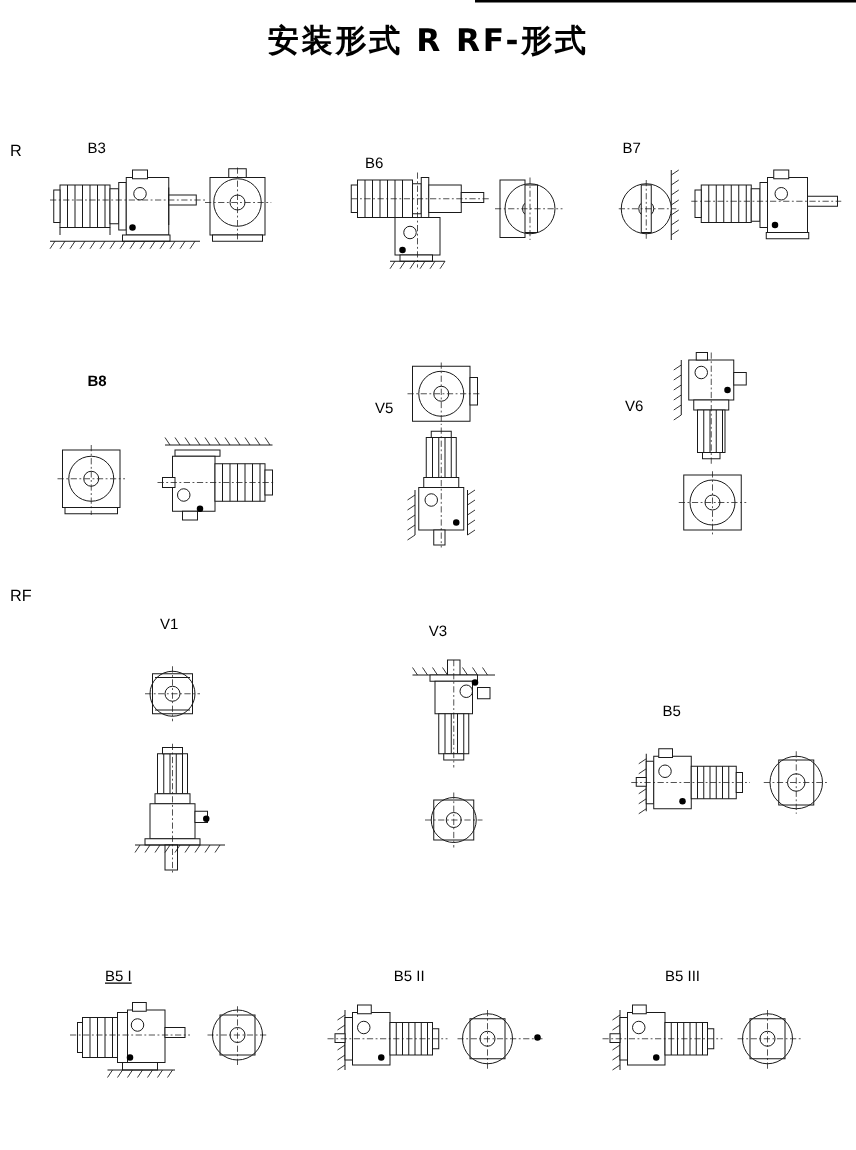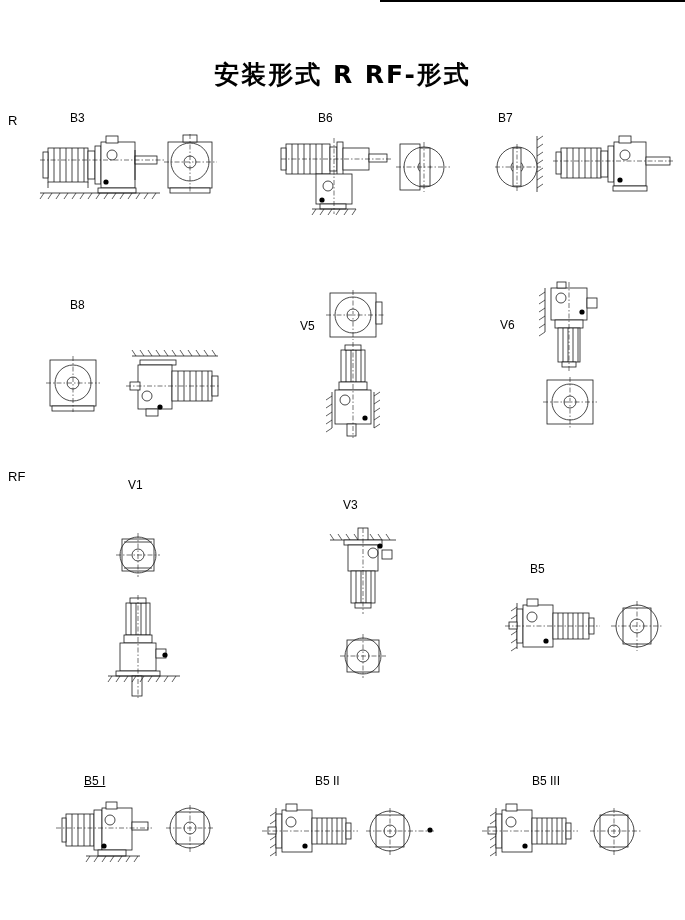--- a/index.html
+++ b/index.html
@@ -26,21 +26,20 @@
   .page-title {
     position: absolute;
     top: 16px;
     left: 0;
     width: 685px;
     text-align: center;
     font-size: 25px;
     font-weight: bold;
     letter-spacing: 2px;
     font-family: "DejaVu Sans", sans-serif;
-    margin-top: 42px;
   }
   .series-label {
     position: absolute;
     font-size: 13px;
     font-family: "Liberation Sans", sans-serif;
   }
   .fig {
     position: absolute;
   }
   .fig-label {
@@ -120,21 +119,21 @@
     <circle cx="150" cy="32" r="19" class="fillw"></circle>
     <circle cx="150" cy="32" r="6"></circle>
     <rect x="130" y="58" width="40" height="5" class="fillw"></rect>
     <rect x="143" y="5" width="14" height="7" class="fillw"></rect>
   </g>
   <line x1="150" y1="4" x2="150" y2="62" class="dash"></line>
   <line x1="124" y1="32" x2="177" y2="32" class="dash"></line>
 </svg>
 </div>
 
-<div class="fig-label" style="top:111px; left:292px;margin-left:26px;">B6</div>
+<div class="fig-label" style="top:123px; left:292px;">B6</div>
 <div class="fig" style="top:130px; left:272px;">
 <svg width="180" height="95" viewBox="0 0 180 95">
   <g class="ln">
     <rect x="14" y="14" width="44" height="30" class="fillw"></rect>
     <line x1="20" y1="14" x2="20" y2="44"></line>
         <line x1="26" y1="14" x2="26" y2="44"></line>
     <line x1="32" y1="14" x2="32" y2="44"></line>
         <line x1="38" y1="14" x2="38" y2="44"></line>
     <line x1="44" y1="14" x2="44" y2="44"></line>
         <line x1="50" y1="14" x2="50" y2="44"></line>
@@ -211,21 +210,21 @@
     <rect x="124" y="6" width="12" height="7" class="fillw"></rect>
     <circle cx="130" cy="25" r="5"></circle>
     <rect x="151" y="27" width="24" height="8" class="fillw"></rect>
     <rect x="118" y="56" width="34" height="5" class="fillw"></rect>
   </g>
   <line x1="58" y1="31" x2="178" y2="31" class="dash"></line>
   <circle cx="125" cy="50" r="2.6" class="dot"></circle>
 </svg>
 </div>
 
-<div class="fig-label" style="top:298px; left:70px;">B8</div>
+<div class="fig-label" style="top:298px; left:70px;font-weight:bold;">B8</div>
 <div class="fig" style="top:352px; left:42px;">
 <svg width="180" height="80" viewBox="0 0 180 80">
   <g class="ln">
     <rect x="8" y="8" width="46" height="46" class="fillw"></rect>
     <circle cx="31" cy="31" r="18" class="fillw"></circle>
     <circle cx="31" cy="31" r="6"></circle>
     <rect x="10" y="54" width="42" height="5" class="fillw"></rect>
   </g>
   <line x1="4" y1="31" x2="58" y2="31" class="dash"></line>
   <line x1="31" y1="4" x2="31" y2="60" class="dash"></line>
@@ -343,21 +342,21 @@
   <g class="ln">
     <rect x="12" y="98" width="46" height="44" class="fillw"></rect>
     <circle cx="35" cy="120" r="18" class="fillw"></circle>
     <circle cx="35" cy="120" r="6"></circle>
   </g>
   <line x1="8" y1="120" x2="62" y2="120" class="dash"></line>
   <line x1="35" y1="95" x2="35" y2="146" class="dash"></line>
 </svg>
 </div>
 
-<div class="fig-label" style="top:478px; left:128px;">V1</div>
+<div class="fig-label" style="top:492px; left:128px;">V1</div>
 <div class="fig" style="top:525px; left:108px;">
 <svg width="110" height="175" viewBox="0 0 110 175">
 
   <g class="ln">
     <circle cx="30" cy="30" r="18" class="fillw"></circle>
     <circle cx="30" cy="30" r="6"></circle>
     <rect x="14" y="14" width="32" height="32" class="fillw" style="fill:none"></rect>
     <line x1="16" y1="17" x2="44" y2="17"></line>
     <line x1="16" y1="43" x2="44" y2="43"></line>
   </g>

